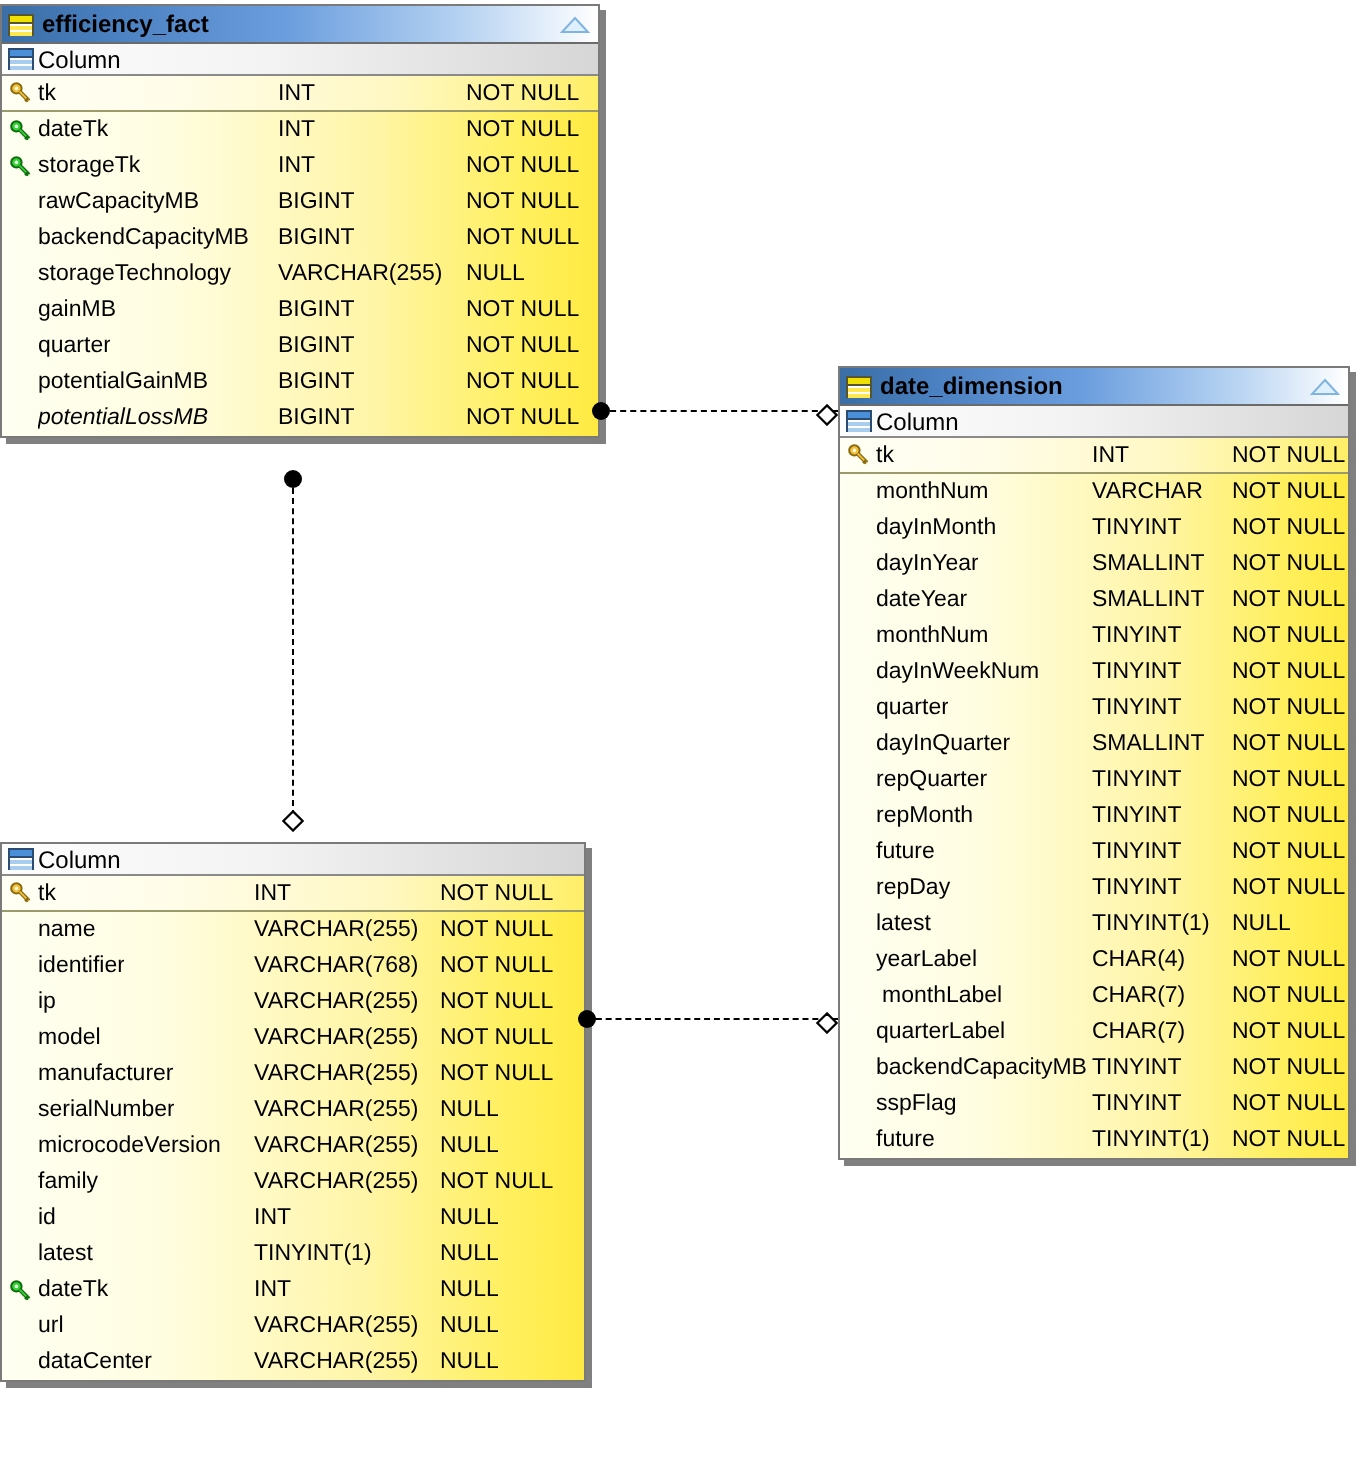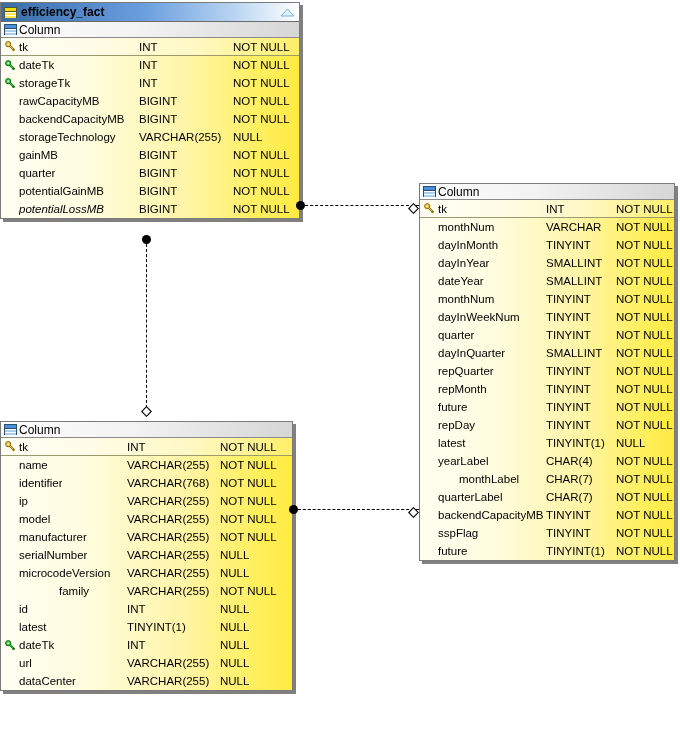--- a/index.html
+++ b/index.html
@@ -317,20 +317,29 @@
         </div>
         <div class="field-row">
           <span class="f-keycell"></span>
           <span class="f-name" style="position: absolute; left: 18px; font-style: italic;">potentialLossMB</span>
           <span class="f-type" style="position: absolute; left: 138px;">BIGINT</span>
           <span class="f-null" style="position: absolute; left: 232px;">NOT NULL</span>
         </div>
       </div>
     </div>
     <div class="table-box" style="left: 419px; top: 183px; width: 256px;">
+      <div class="tbl-title">
+        <span class="icon-table"></span>
+        <span class="title-text">date_dimension</span>
+        <span class="collapse-btn">
+          <svg width="15" height="9" viewBox="0 0 15 9" xmlns="http://www.w3.org/2000/svg">
+            <polygon points="7.5,1 14,8 1,8" fill="#dff0ff" stroke="#7fb3e0" stroke-width="1"></polygon>
+          </svg>
+        </span>
+      </div>
       <div class="tbl-colhead">
         <span class="icon-column"></span>
         <span class="colhead-text">Column</span>
       </div>
       <div class="fields">
         <div class="field-row pk-row">
           <span class="f-keycell">
             <svg class="key-glyph" viewBox="0 0 11 11" xmlns="http://www.w3.org/2000/svg">
               <circle cx="3.2" cy="3.2" r="2.6" fill="#f2c23a" stroke="#8a6a10" stroke-width="1"></circle>
               <circle cx="3.2" cy="3.2" r="0.9" fill="#fffbe0"></circle>
@@ -422,21 +431,21 @@
           <span class="f-null" style="position: absolute; left: 196px;">NULL</span>
         </div>
         <div class="field-row">
           <span class="f-keycell"></span>
           <span class="f-name" style="position: absolute; left: 18px;">yearLabel</span>
           <span class="f-type" style="position: absolute; left: 126px;">CHAR(4)</span>
           <span class="f-null" style="position: absolute; left: 196px;">NOT NULL</span>
         </div>
         <div class="field-row">
           <span class="f-keycell"></span>
-          <span class="f-name" style="position: absolute; left: 28px; padding-left: 11px;">monthLabel</span>
+          <span class="f-name" style="position: absolute; left: 10px; padding-left: 11px;">monthLabel</span>
           <span class="f-type" style="position: absolute; left: 126px;">CHAR(7)</span>
           <span class="f-null" style="position: absolute; left: 196px;">NOT NULL</span>
         </div>
         <div class="field-row">
           <span class="f-keycell"></span>
           <span class="f-name" style="position: absolute; left: 18px;">quarterLabel</span>
           <span class="f-type" style="position: absolute; left: 126px;">CHAR(7)</span>
           <span class="f-null" style="position: absolute; left: 196px;">NOT NULL</span>
         </div>
         <div class="field-row">
@@ -516,21 +525,21 @@
           <span class="f-null" style="position: absolute; left: 219px;">NULL</span>
         </div>
         <div class="field-row">
           <span class="f-keycell"></span>
           <span class="f-name" style="position: absolute; left: 18px;">microcodeVersion</span>
           <span class="f-type" style="position: absolute; left: 126px;">VARCHAR(255)</span>
           <span class="f-null" style="position: absolute; left: 219px;">NULL</span>
         </div>
         <div class="field-row">
           <span class="f-keycell"></span>
-          <span class="f-name" style="position: absolute; left: 18px; margin-left: 40px;">family</span>
+          <span class="f-name" style="position: absolute; left: 18px;">family</span>
           <span class="f-type" style="position: absolute; left: 126px;">VARCHAR(255)</span>
           <span class="f-null" style="position: absolute; left: 219px;">NOT NULL</span>
         </div>
         <div class="field-row">
           <span class="f-keycell"></span>
           <span class="f-name" style="position: absolute; left: 18px;">id</span>
           <span class="f-type" style="position: absolute; left: 126px;">INT</span>
           <span class="f-null" style="position: absolute; left: 219px;">NULL</span>
         </div>
         <div class="field-row">

